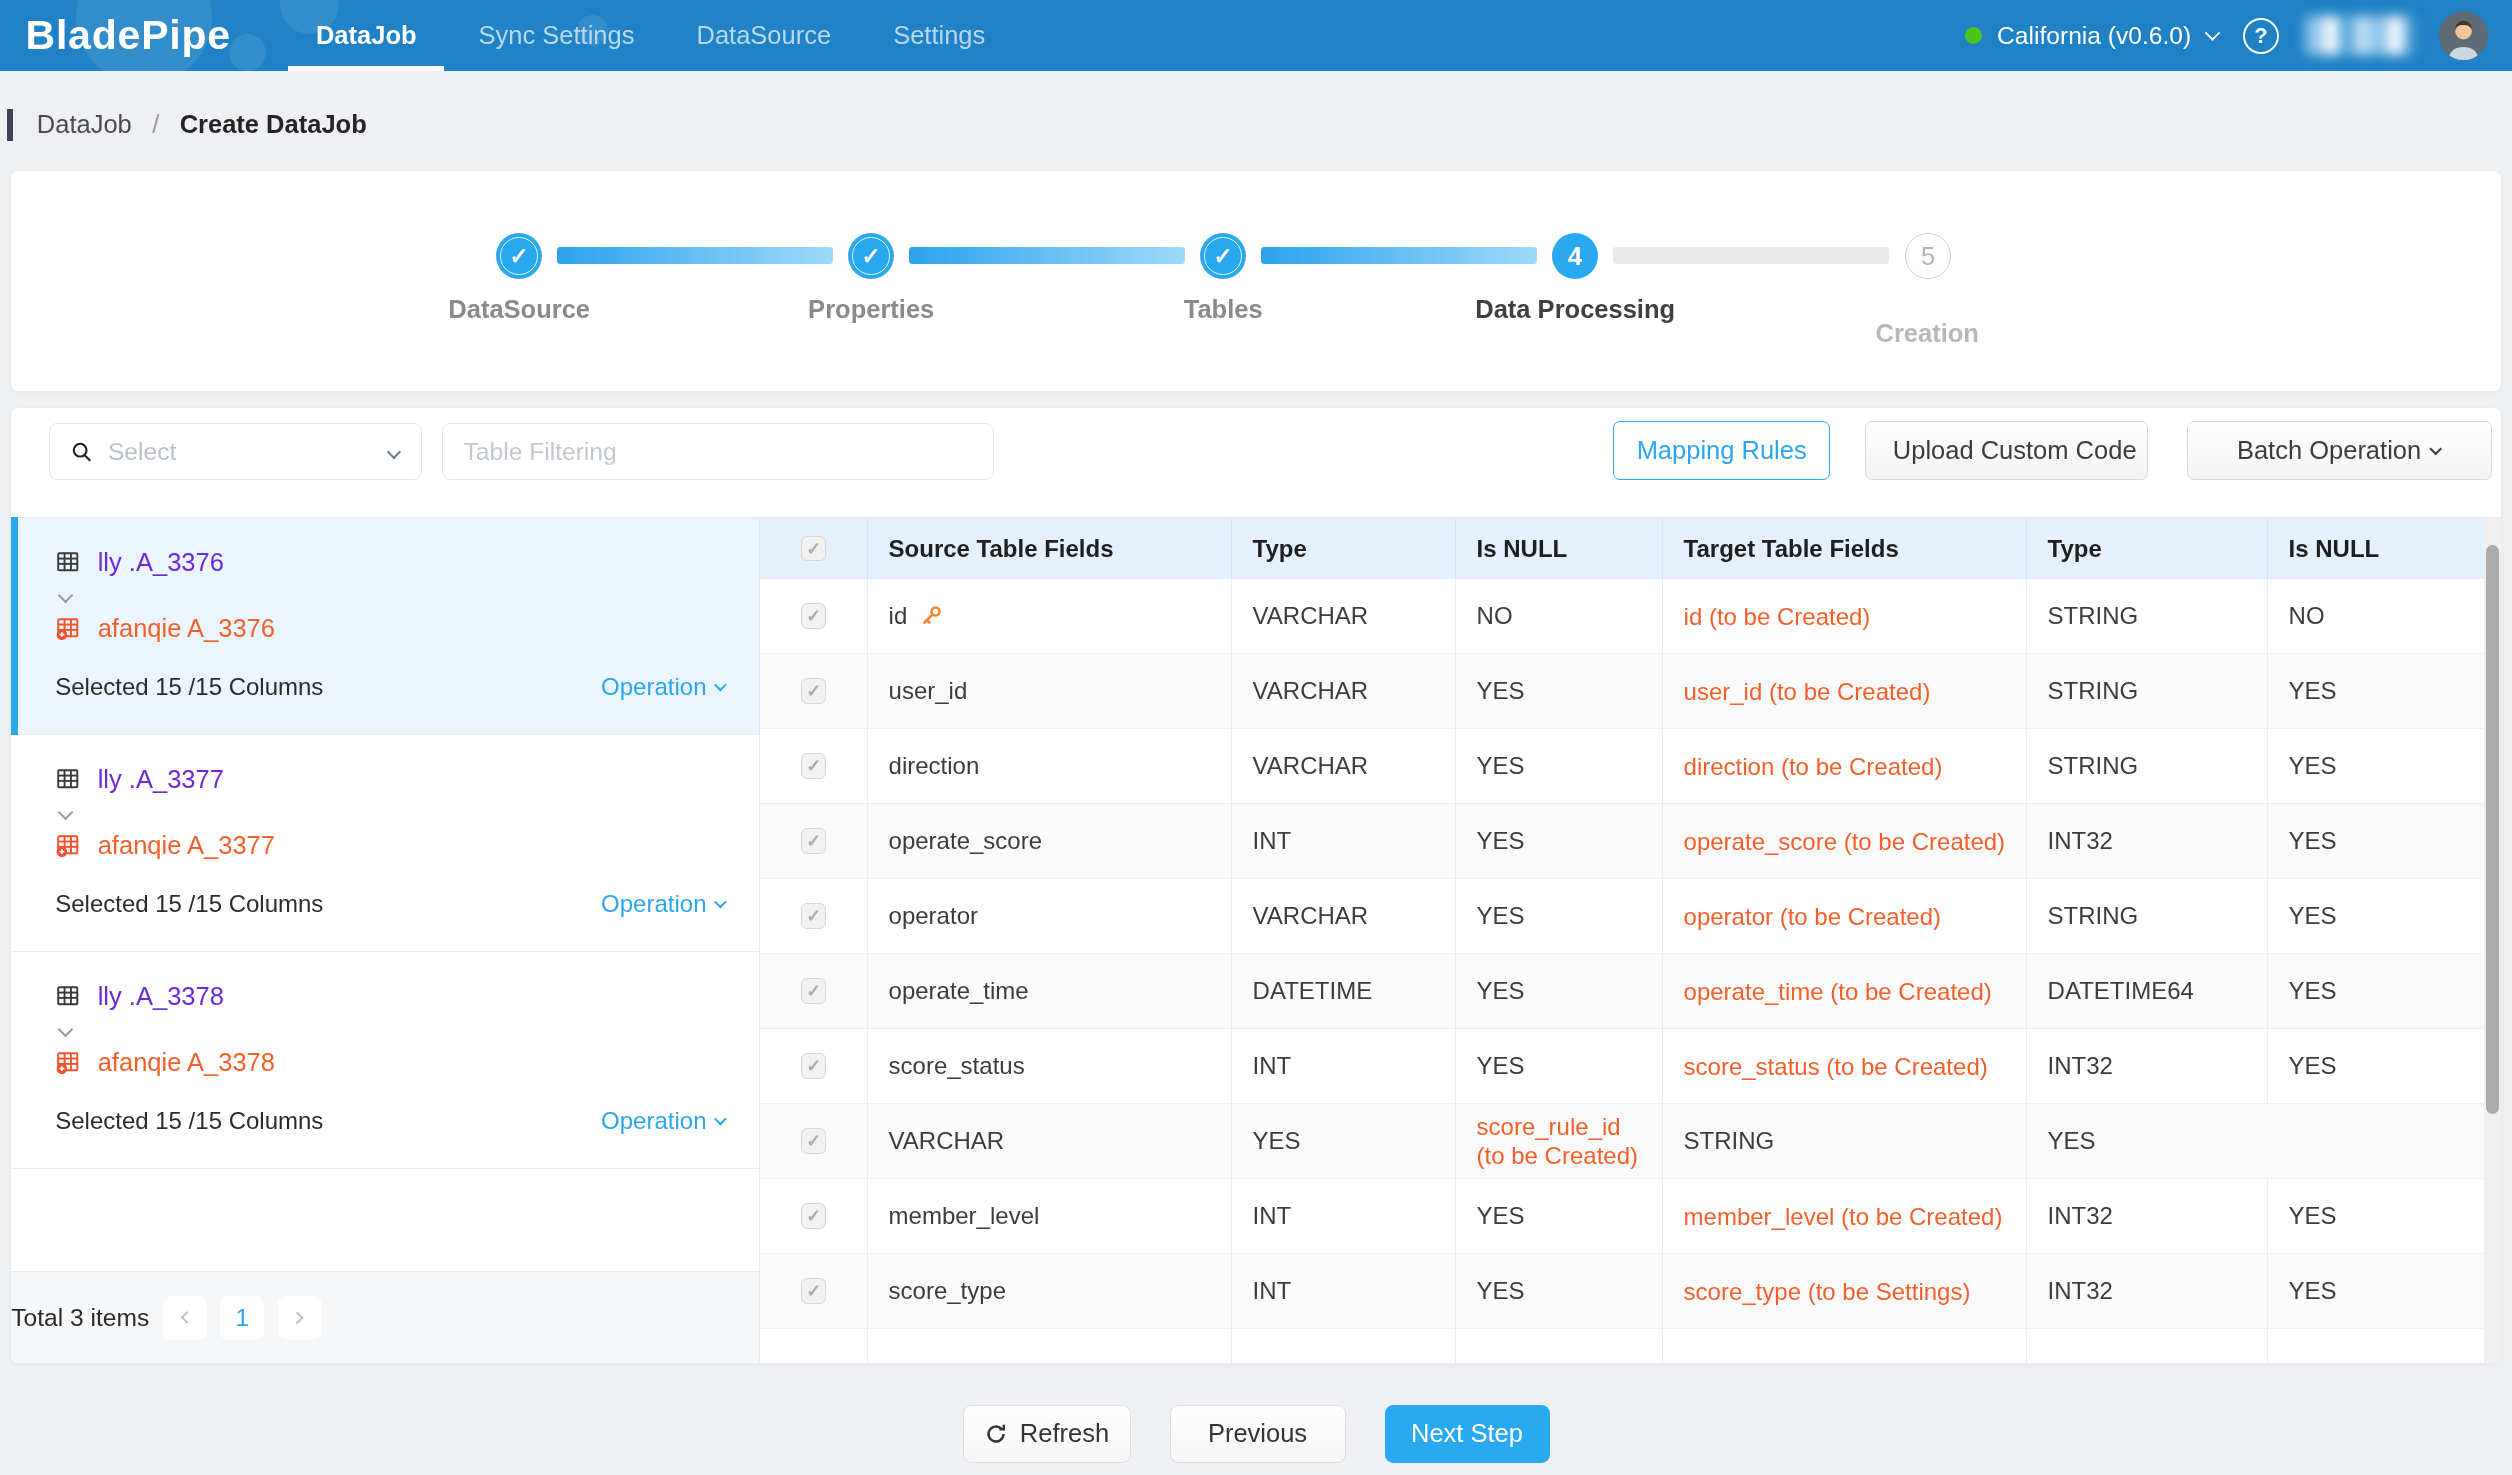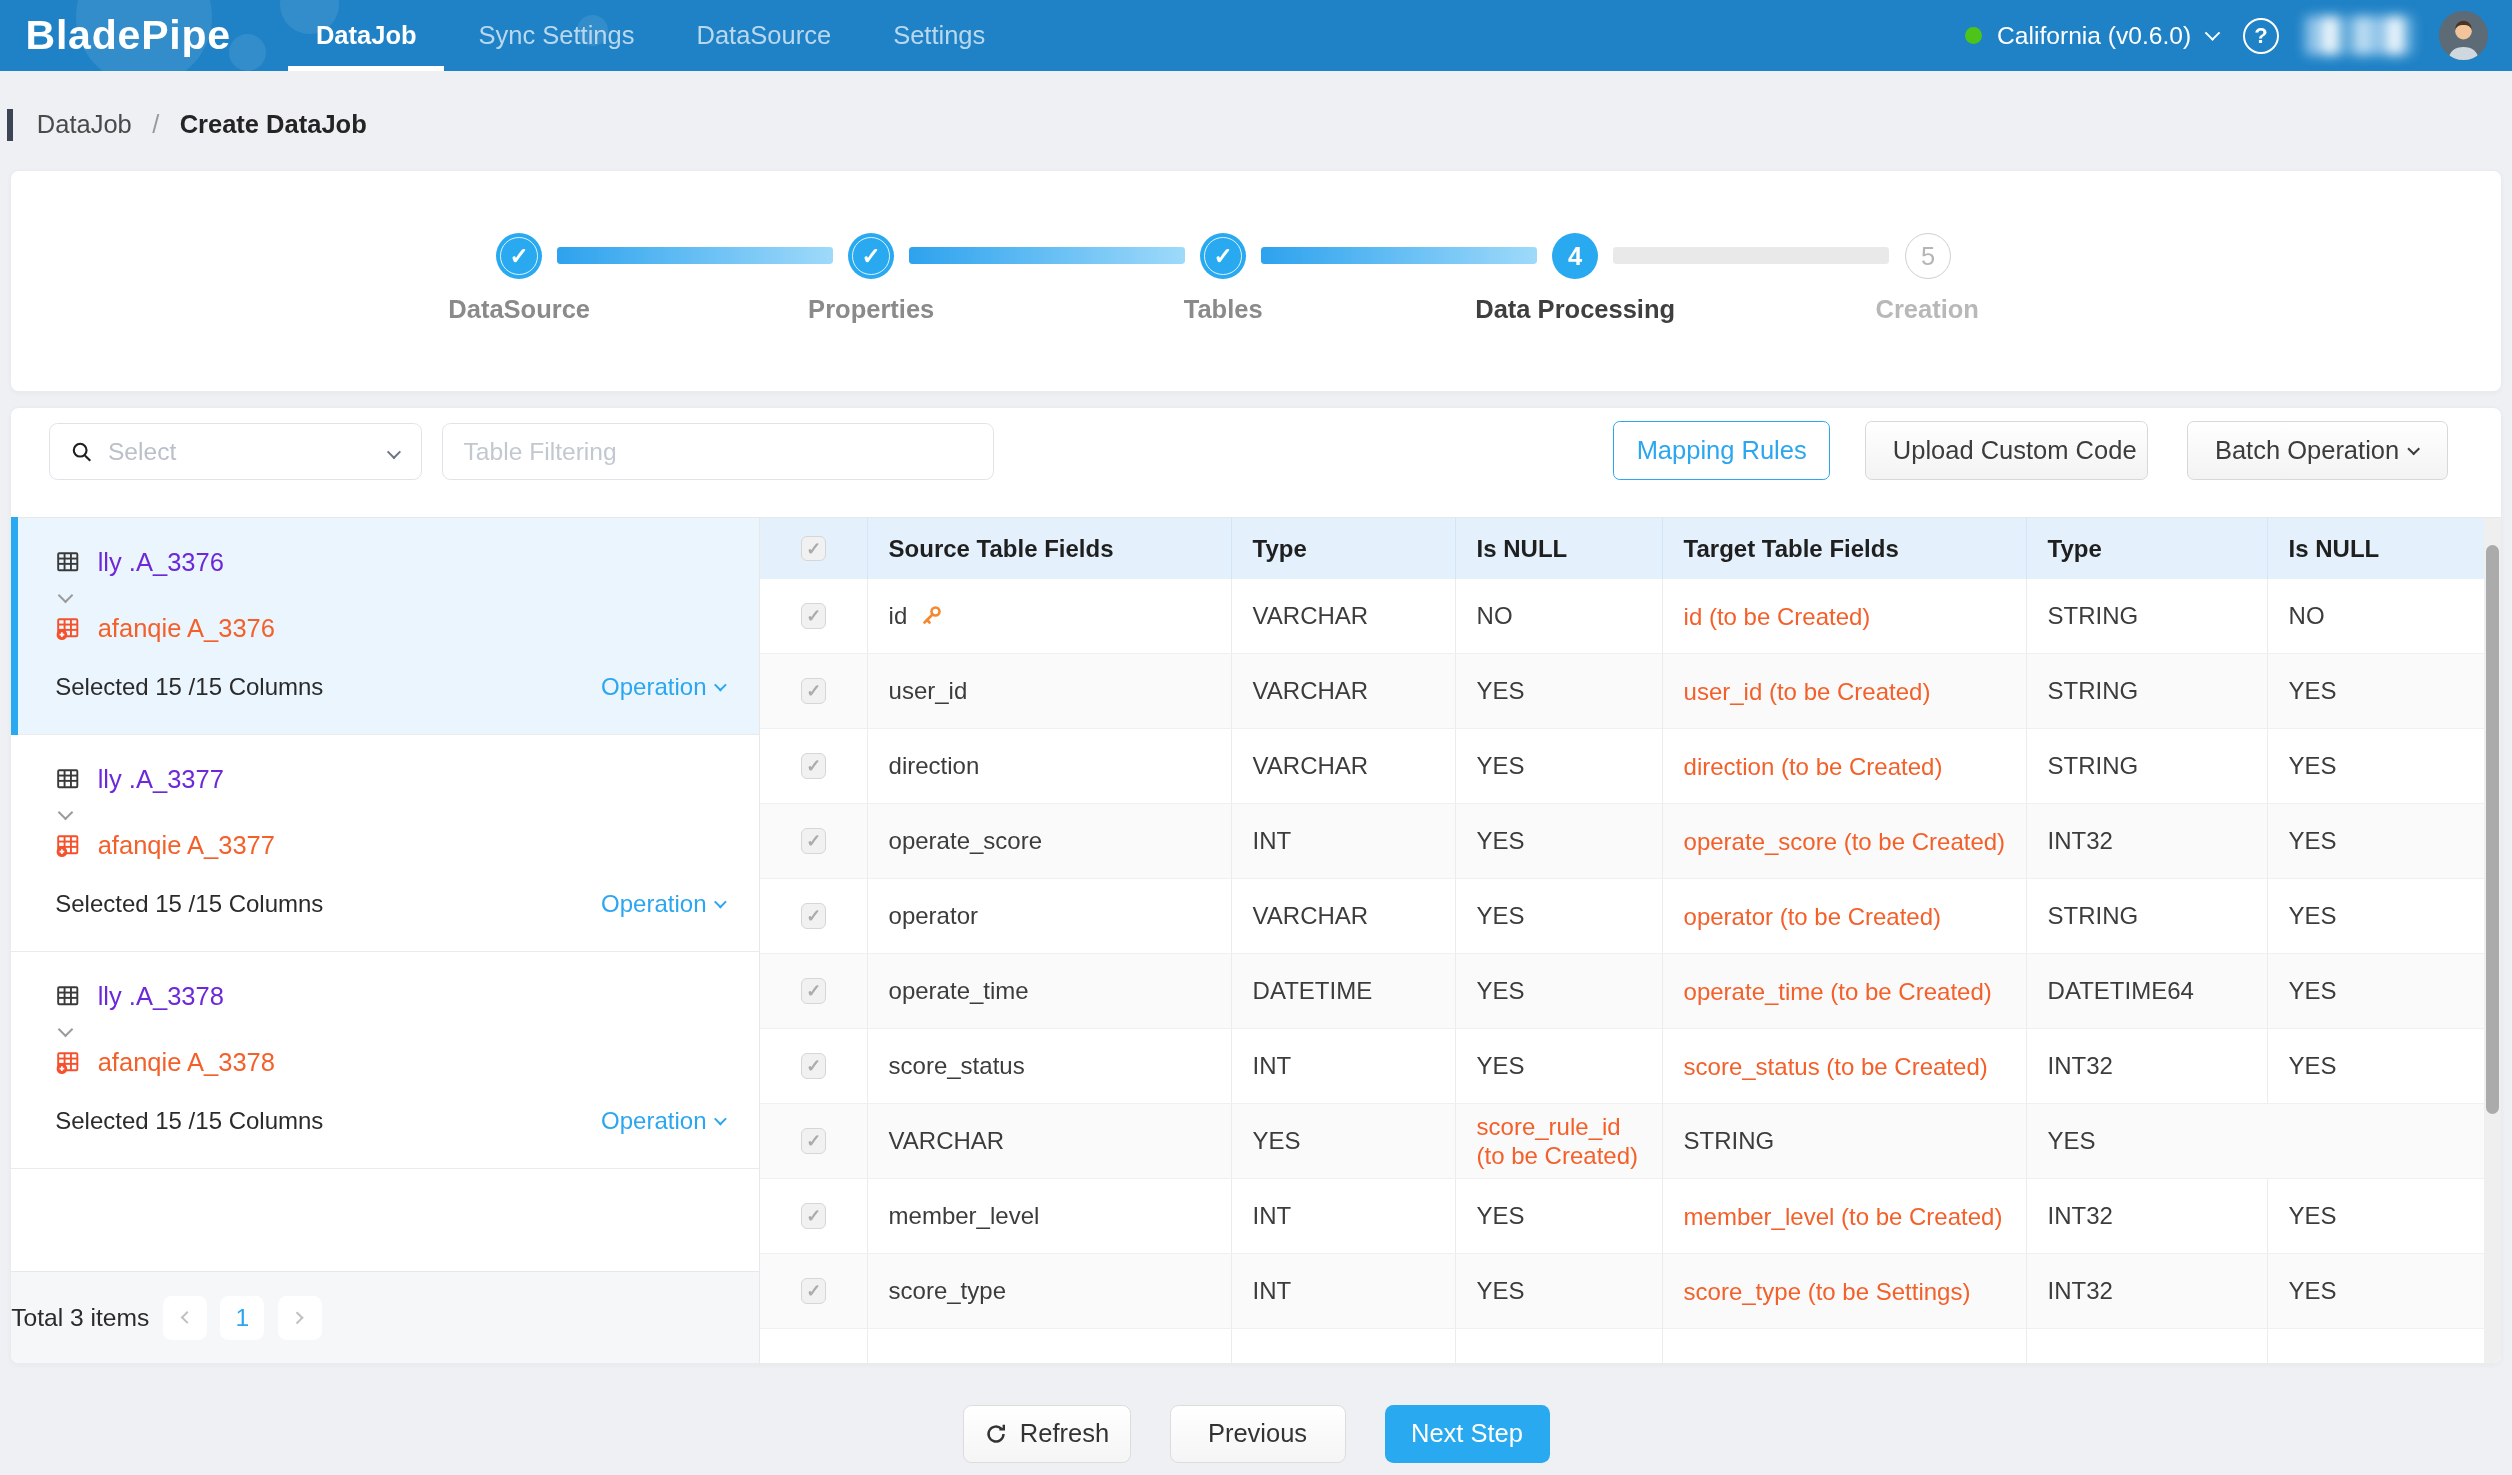--- a/index.html
+++ b/index.html
@@ -52,21 +52,21 @@
   
   .main-card { left:10.2px; top:407px; width:2492px; height:957px; overflow:hidden; }
   .select-box { position:absolute; left:38px; top:15.3px; width:373px; height:57px; border:1.7px solid #dfe3e8; border-radius:8.5px; display:flex; align-items:center; padding:0 18.7px; gap:13.6px; cursor:pointer; background:#fff; }
   .placeholder { color:#b9c0c9; font-size:24.6px; flex:1; }
   .sel-chev { width:10.2px; height:10.2px; border-left:2.1px solid #6b7685; border-bottom:2.1px solid #6b7685; transform:rotate(-45deg); margin-right:3.4px; }
   .filter-input { position:absolute; left:431px; top:15.3px; width:552px; height:57px; border:1.7px solid #dfe3e8; border-radius:8.5px; font-size:24.6px; padding:0 20.4px; color:#333; outline:none; font-family:"Liberation Sans",sans-serif; }
   .filter-input::placeholder { color:#c2c8d0; }
   .tb-btn { position:absolute; top:12.7px; height:59px; border-radius:6.8px; font-size:25.5px; display:flex; align-items:center; justify-content:center; gap:12px; cursor:pointer; font-family:"Liberation Sans",sans-serif; }
   .btn-mapping { left:1602px; width:217px; background:#fff; border:1.7px solid #2ba6f0; color:#2ba6f0; }
   .btn-upload  { left:1854px; width:283px; background:linear-gradient(#fff,#f3f3f3); border:1.7px solid #d8d8d8; color:#3c3c3c;padding-left:16px; }
-  .btn-batch   { left:2176px; width:261px; background:linear-gradient(#fff,#f3f3f3); border:1.7px solid #d8d8d8; color:#3c3c3c; }
+  .btn-batch   { left:2176px; width:305px; background:linear-gradient(#fff,#f3f3f3); border:1.7px solid #d8d8d8; color:#3c3c3c; }
   .dark-chev { width:9.3px; height:9.3px; border-left:2.5px solid #3c3c3c; border-bottom:2.5px solid #3c3c3c; transform:rotate(-45deg) translateY(-2.5px); }
 
   
   .panels { position:absolute; top:109px; left:0; right:0; bottom:0; border-top:0.8px solid #e8e8e8; display:flex; }
   .sidebar { width:749px; border-right:0.8px solid #e8e8e8; position:relative; background:#fff; flex:0 0 auto; }
   .side-item { height:217px; border-bottom:0.8px solid #ebebeb; position:relative; padding:25.5px 34px 0 44px; cursor:pointer; background:#fff; }
   .side-item.active { background:#eaf5fd; }
   .side-item.active::before { content:""; position:absolute; left:0; top:-0.8px; bottom:-0.8px; width:6.8px; background:#29a9ef; }
   .si-line1 { display:flex; align-items:center; gap:17px; font-size:25.5px; color:#6d28d9; height:37px; }
   .si-chevrow { height:29px; display:flex; align-items:center; padding-left:5.1px; }
@@ -171,21 +171,21 @@
     </div>
   <div class="connector c-pending" style="left:1602px;width:276px;"></div>
   <div class="step-circle pending" style="left:1894px;">
       <span>5</span>
     </div>
 
   <div class="step-label" style="left:508px;">DataSource</div>
   <div class="step-label" style="left:860px;">Properties</div>
   <div class="step-label" style="left:1212px;">Tables</div>
   <div class="step-label lbl-current" style="left:1564px;">Data Processing</div>
-  <div class="step-label lbl-pending" style="left:1916px;">Creation</div>
+  <div class="step-label lbl-pending" style="left:1916px;margin-top:24px;">Creation</div>
 </section>
 
 <section class="card main-card">
 
   <div class="select-box">
     <svg width="25.5" height="25.5" viewBox="0 0 24 24" fill="none" stroke="#1f1f1f" stroke-width="2">
       <circle cx="10.5" cy="10.5" r="6"></circle>
         <path d="M15 15.5l5 5"></path>
     </svg>
     <span class="placeholder">Select</span>

